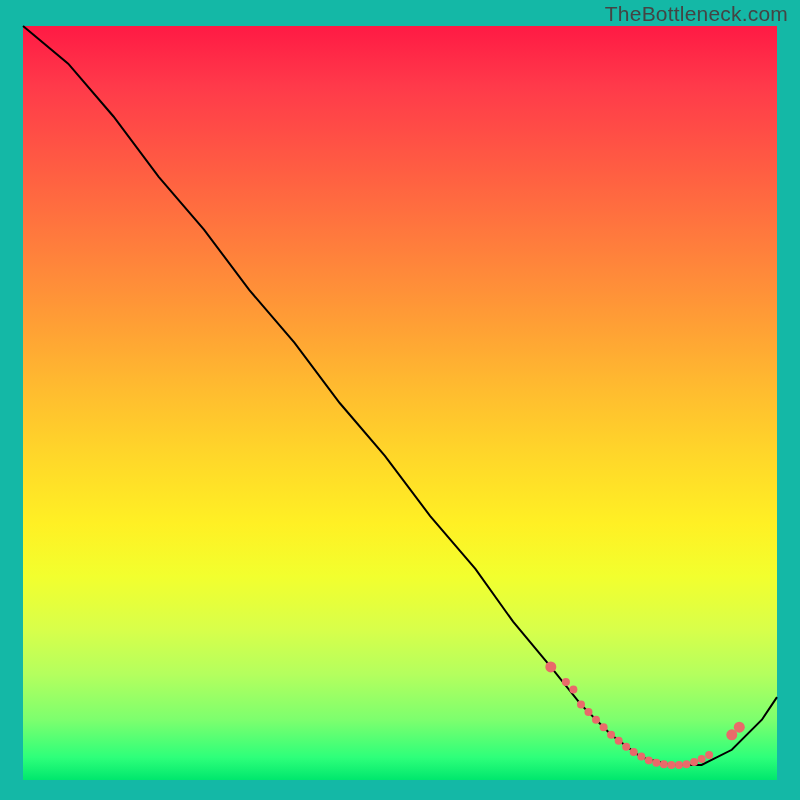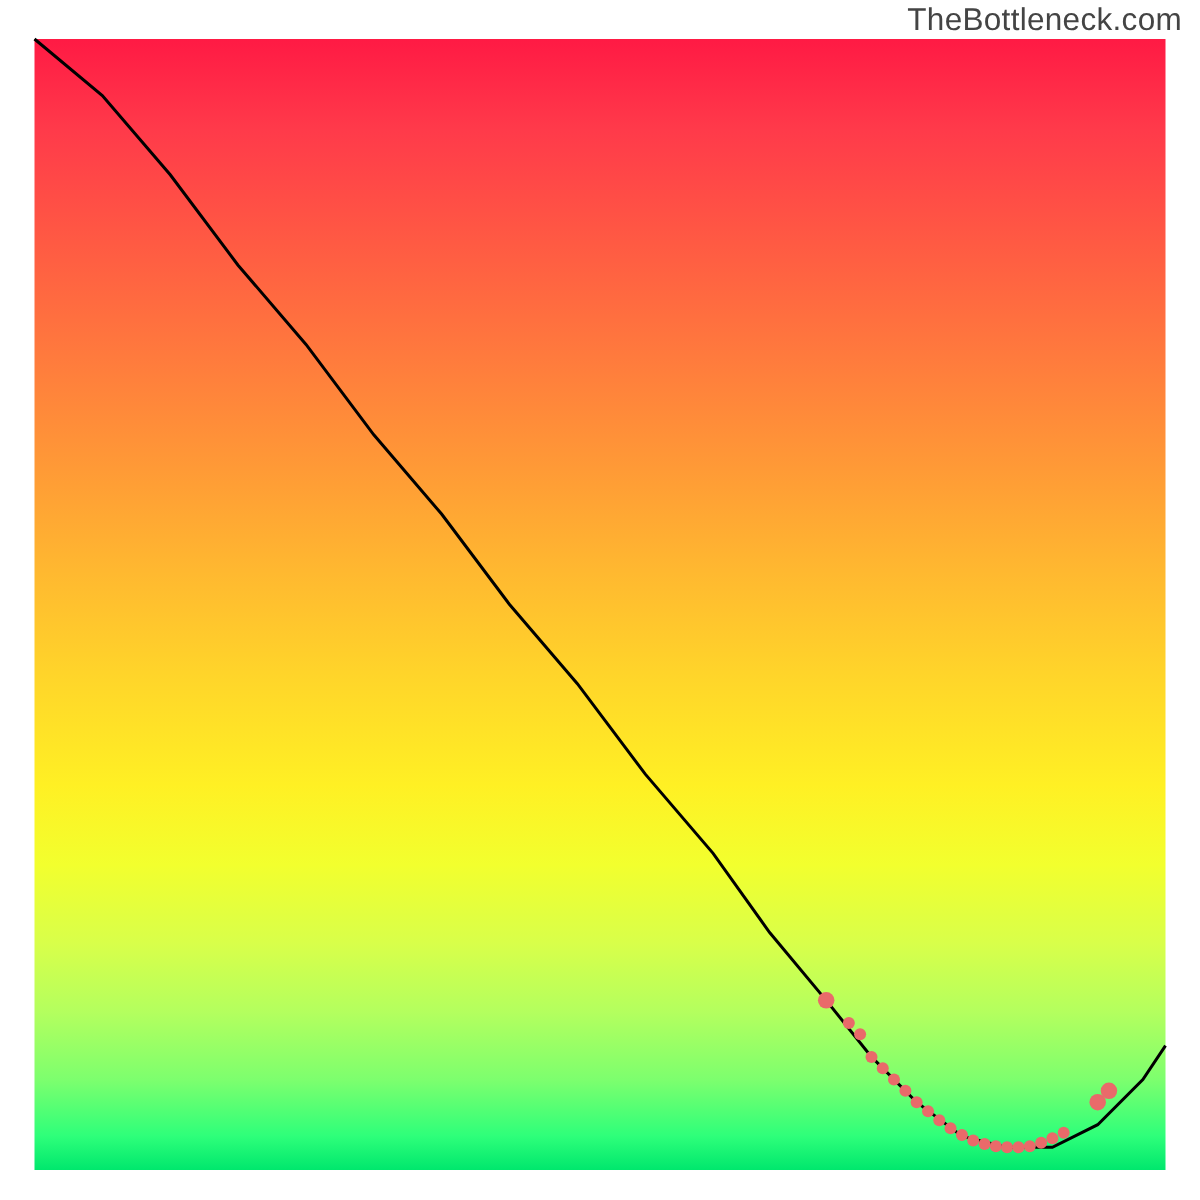--- a/index.html
+++ b/index.html
@@ -8,21 +8,21 @@
     background: #000;
     width: 800px;
     height: 800px;
     overflow: hidden;
     font-family: Arial, Helvetica, sans-serif;
   }
   .frame {
     position: relative;
     width: 800px;
     height: 800px;
-    background: #ffffff;
+    background: #14b8a6;
   }
   .watermark {
     position: absolute;
     top: 2px;
     right: 12px;
     color: #444;
     font-size: 21px;
     font-weight: 400;
     letter-spacing: 0.2px;
   }

